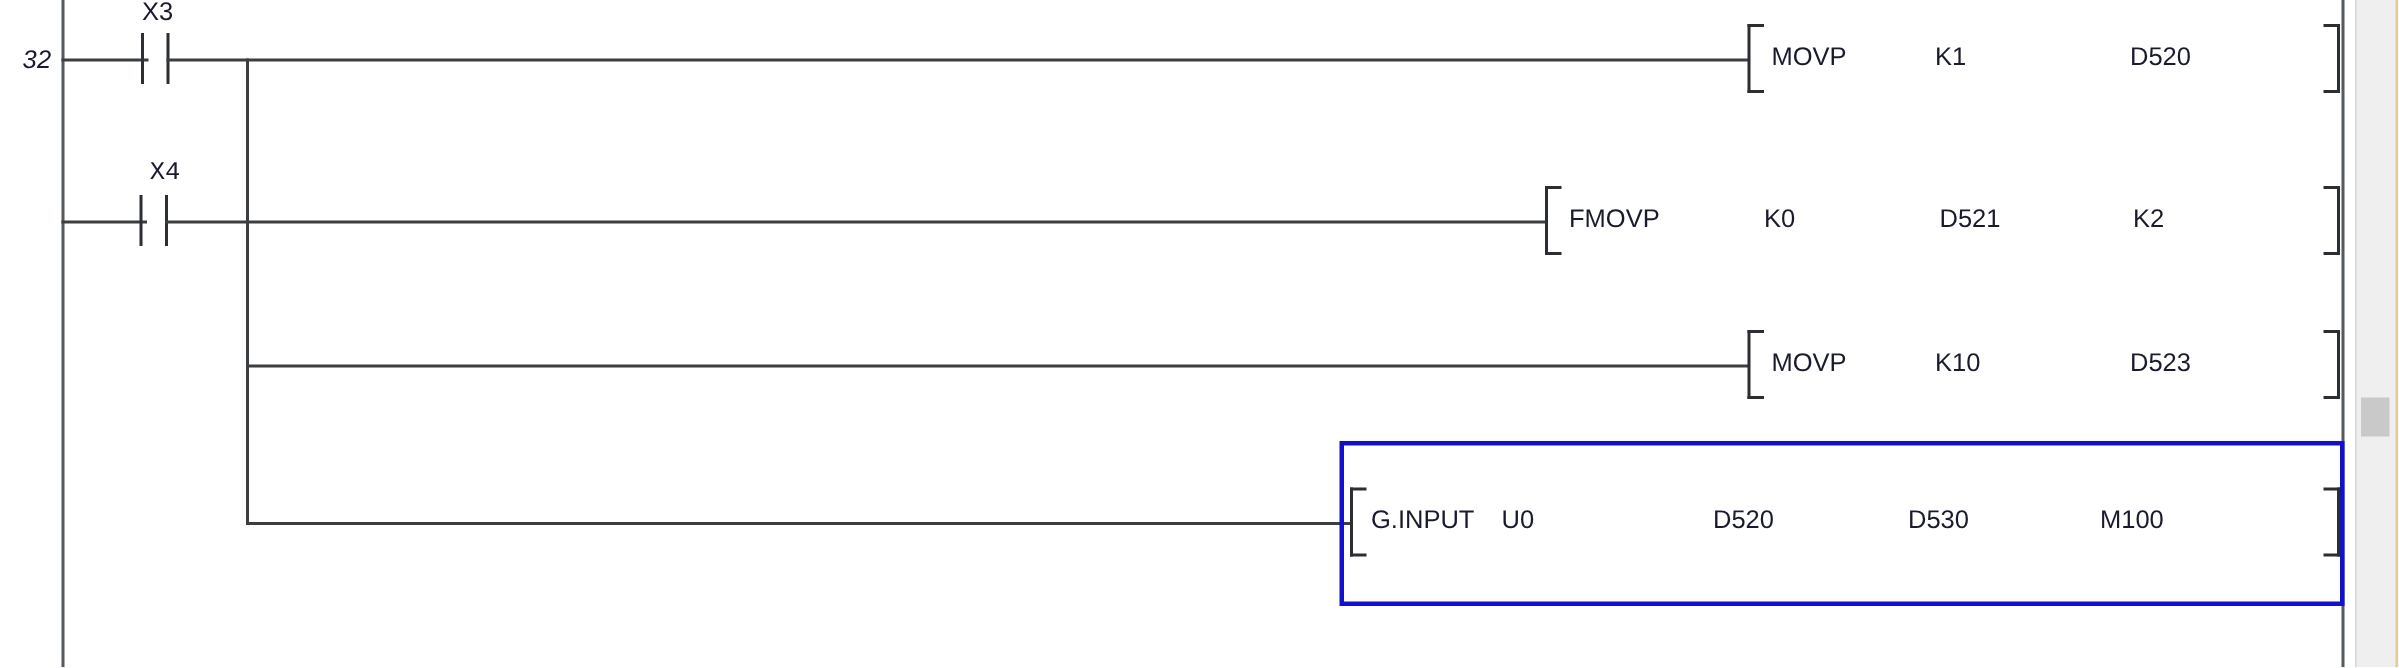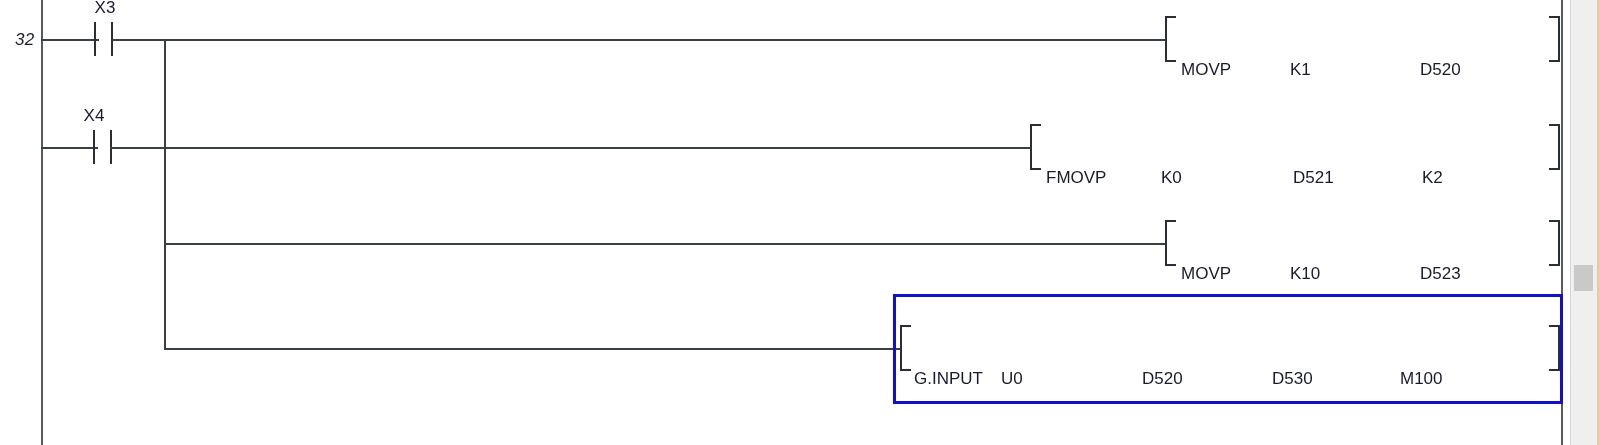--- a/index.html
+++ b/index.html
@@ -117,21 +117,20 @@
   .brk-close > i { right: 0; }
   .brk-close::before,
   .brk-close::after { left: auto; right: 0; }
 
   .instr .field {
     position: absolute;
     top: 12px;
     font-size: 17px;
     color: #1a1a2e;
     white-space: nowrap;
-    margin-top: 32px;
   }
 
   
   .selection-box {
     position: absolute;
     border: 3px solid #1111cc;
     background: transparent;
     box-sizing: border-box;
   }
 
@@ -193,29 +192,29 @@
       <span class="brk brk-close" style="left:384px;">
           <i></i>
         </span>
     </div>
 
     <div class="rung-line" style="left:41px; top:147px; width:57px;"></div>
     <div class="contact" style="left:89px; top:130px;">
       <span class="bar bar-left"></span>
       <span class="bar bar-right"></span>
     </div>
-    <div class="contact-label" style="left:64px; top:106px; width:60px;">X4</div>
+    <div class="contact-label" style="left:80px; top:106px; width:60px;font-family:Liberation Mono, monospace;">X4</div>
     <div class="rung-line" style="left:110px; top:147px; width:921px;"></div>
 
     <div class="instr" style="left:1030px; top:124px;">
       <span class="brk brk-open">
           <i></i>
         </span>
       <span class="field" style="left:16px;">FMOVP</span>
-      <span class="field" style="left:131px;">K0</span>
+      <span class="field" style="left:146px;">K0</span>
       <span class="field" style="left:263px;">D521</span>
       <span class="field" style="left:392px;text-align:right;">K2</span>
       <span class="brk brk-close" style="left:519px;">
           <i></i>
         </span>
     </div>
 
     <div class="rung-line" style="left:164px; top:243px; width:1002px;"></div>
 
     <div class="instr" style="left:1165px; top:220px;">

